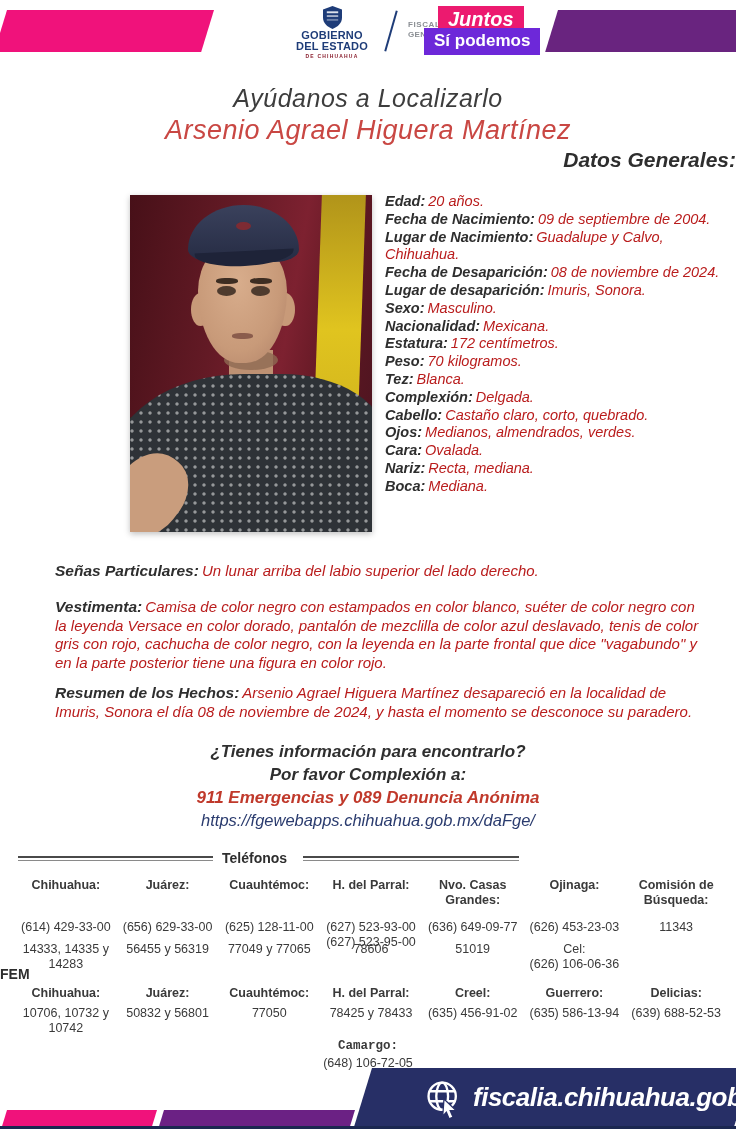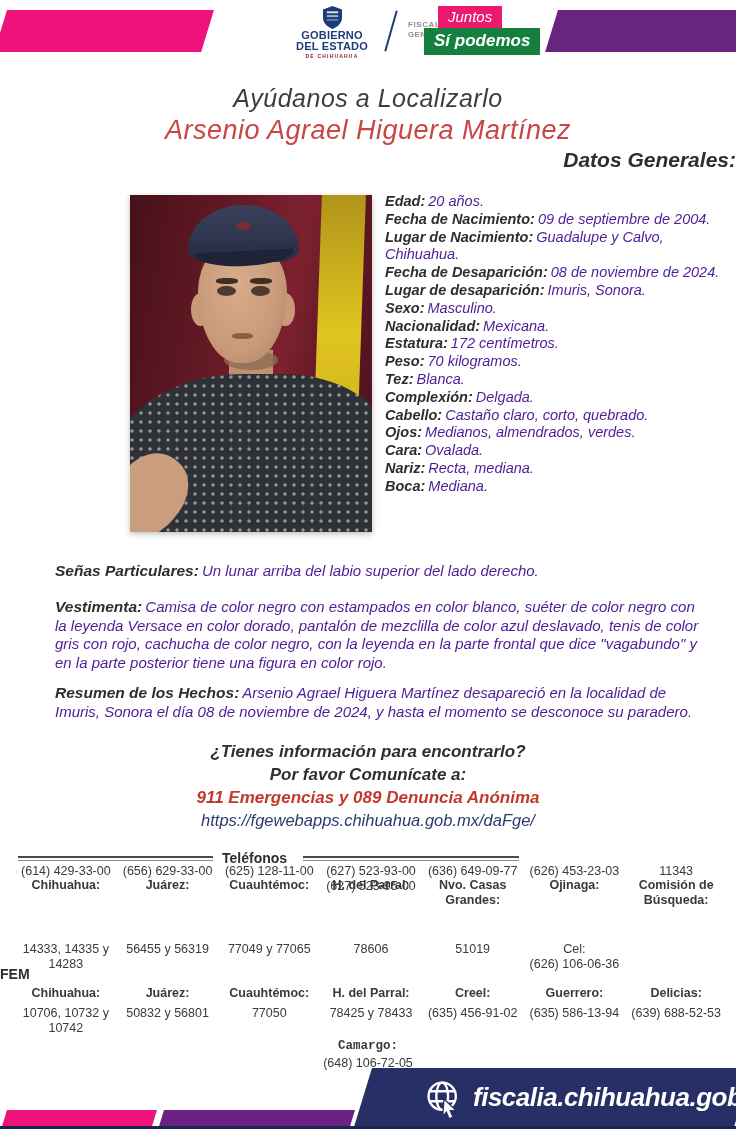--- a/index.html
+++ b/index.html
@@ -15,23 +15,23 @@
   .gob-logo{position:absolute;left:284px;top:6px;width:96px;text-align:center;}
   .gob-logo .shield{display:block;margin:0 auto 1px;}
   .gob-l1,.gob-l2{font-size:11px;font-weight:800;color:#1E3C78;line-height:11px;letter-spacing:.2px;}
   .gob-l3{font-size:5px;font-weight:700;color:#8A1F2E;letter-spacing:1.2px;margin-top:1px;}
   .logo-slash{position:absolute;left:390px;top:10px;width:2px;height:42px;background:#1E3C78;transform:rotate(16deg);}
   .fis-logo{position:absolute;left:408px;top:20px;text-align:left;}
   .fis-l1{font-size:8px;font-weight:700;color:#8B8F94;letter-spacing:.6px;line-height:10px;}
   .fis-l2{font-size:8px;font-weight:700;color:#8B8F94;letter-spacing:.4px;line-height:10px;}
   .slogan{position:absolute;left:424px;top:6px;width:120px;}
   .slogan-juntos{position:absolute;left:14px;top:0;background:#EC1A6F;color:#fff;
-    font-style:italic;font-weight:400;font-size:15px;padding:2px 10px 3px;}
-  .slogan-si{position:absolute;left:0;top:22px;background:#15803d;color:#fff;
-    font-style:italic;font-weight:800;font-size:17px;padding:3px 10px 4px;white-space:nowrap;}
+    font-style:italic;font-weight:700;font-size:20px;padding:2px 10px 3px;}
+  .slogan-si{position:absolute;left:0;top:22px;background:#6d28d9;color:#fff;
+    font-weight:800;font-size:17px;padding:3px 10px 4px;white-space:nowrap;}
   
   .headline{position:absolute;left:0;top:84px;width:736px;text-align:center;
     font-style:italic;font-size:25px;color:#3D3D3D;letter-spacing:.5px;}
   .person-name{position:absolute;left:0;top:115px;width:736px;text-align:center;
     font-style:italic;font-size:27px;color:#C94743;letter-spacing:.5px;}
   .section-title{position:absolute;left:0;top:148px;width:736px;text-align:right;
     font-style:italic;font-weight:700;font-size:21px;color:#2E2E2E;}
   
   .photo{position:absolute;left:130px;top:195px;width:242px;height:337px;overflow:hidden;
     background:#6e1c28;box-shadow:0 2px 6px rgba(0,0,0,.25);}
@@ -61,42 +61,42 @@
     border-radius:50% 50% 22% 22% / 78% 78% 22% 22%;}
   .ph-cap-brim{position:absolute;left:27%;top:16.5%;width:41%;height:4.5%;background:#1E2338;
     border-radius:0 0 50% 50% / 0 0 90% 90%;transform:rotate(-3deg);}
   .ph-cap-logo{position:absolute;left:44%;top:8%;width:6%;height:2.5%;background:#7d2b33;border-radius:50%;}
   .ph-hand{position:absolute;left:-6%;bottom:-2%;width:28%;height:26%;background:#C99D7D;
     border-radius:46%;transform:rotate(38deg);}
   
   .datos{position:absolute;left:385px;top:193px;width:338px;
     font-style:italic;font-size:14.5px;line-height:17.8px;}
   .f-lbl{font-weight:700;color:#2E2E2E;margin-right:3px;}
-  .f-val{color:#4c1d95;text-align:center;}
+  .f-val{color:#b91c1c;text-align:center;}
   
   .para{position:absolute;left:55px;width:652px;font-style:italic;font-size:15px;line-height:18.6px;}
   .para .f-lbl{font-size:15.5px;}
   .p-senas{top:562px;}
   .p-vestimenta{top:598px;}
   .p-resumen{top:684px;}
   
   .contact{position:absolute;left:0;top:740px;width:736px;text-align:center;font-style:italic;}
   .c-q,.c-i{font-weight:700;color:#2F2F2F;font-size:17px;line-height:23px;}
   .c-e{font-weight:700;color:#C0392B;font-size:17px;line-height:23px;}
   .c-u{color:#2A3B6E;font-size:16.5px;line-height:23px;cursor:pointer;}
   
   .tel-head{position:absolute;top:850px;left:0;width:600px;height:16px;}
   .tel-rule{position:absolute;top:6px;height:2px;border-top:2px solid #4A4A4A;border-bottom:1px solid #8a8a8a;}
   .tel-rule.left{left:18px;width:195px;}
   .tel-rule.right{left:303px;width:216px;}
   .tel-title{position:absolute;left:222px;top:0;font-weight:700;font-size:14px;color:#2E2E2E;}
   .tel-grid{position:absolute;left:14px;width:708px;display:grid;grid-template-columns:repeat(7,1fr);column-gap:4px;}
   .tel-grid div{text-align:center;font-size:12.5px;color:#3A3A3A;white-space:pre-line;line-height:15px;margin-left:6px;}
   .row-cities{top:878px;} .row-cities div{font-weight:700;}
-  .row-phones{top:864px;}
+  .row-phones{top:920px;}
   .row-exts{top:942px;}
   .fem-title{position:absolute;left:0;top:966px;width:736px;text-align:left;font-weight:700;font-size:14px;color:#2E2E2E;}
   .row-fem-cities{top:986px;} .row-fem-cities div{font-weight:700;}
   .row-fem-phones{top:1006px;}
   .camargo{position:absolute;left:0;top:1038px;width:736px;text-align:center;font-size:12.5px;color:#3A3A3A;line-height:17px;}
   .camargo .cg-city{font-weight:700;font-family:Liberation Mono, monospace;}
   
   .footer-shape{position:absolute;left:372px;top:1068px;width:380px;height:58px;background:#272F66;
     transform:skewX(-17deg);transform-origin:top left;}
   .footer-content{position:absolute;left:424px;top:1074px;width:312px;height:46px;display:flex;align-items:center;}
@@ -184,21 +184,21 @@
   </div>
   <div class="para p-vestimenta">
     <span class="f-lbl">Vestimenta:</span><span class="f-val">Camisa de color negro con estampados en color blanco, suéter de color negro con la leyenda Versace en color dorado, pantalón de mezclilla de color azul deslavado, tenis de color gris con rojo, cachucha de color negro, con la leyenda en la parte frontal que dice "vagabundo" y en la parte posterior tiene una figura en color rojo.</span>
   </div>
   <div class="para p-resumen">
     <span class="f-lbl">Resumen de los Hechos:</span><span class="f-val">Arsenio Agrael Higuera Martínez desapareció en la localidad de Imuris, Sonora el día 08 de noviembre de 2024, y hasta el momento se desconoce su paradero.</span>
   </div>
 
   <div class="contact">
     <div class="c-q">¿Tienes información para encontrarlo?</div>
-    <div class="c-i">Por favor Comunícate a:</div>
+    <div class="c-i">Por favor Complexión a:</div>
     <div class="c-e">911 Emergencias y 089 Denuncia Anónima</div>
     <div class="c-u">https://fgewebapps.chihuahua.gob.mx/daFge/</div>
   </div>
 
   <div class="tel-head">
     <div class="tel-rule left"></div>
     <div class="tel-title">Teléfonos</div>
     <div class="tel-rule right"></div>
   </div>
 

